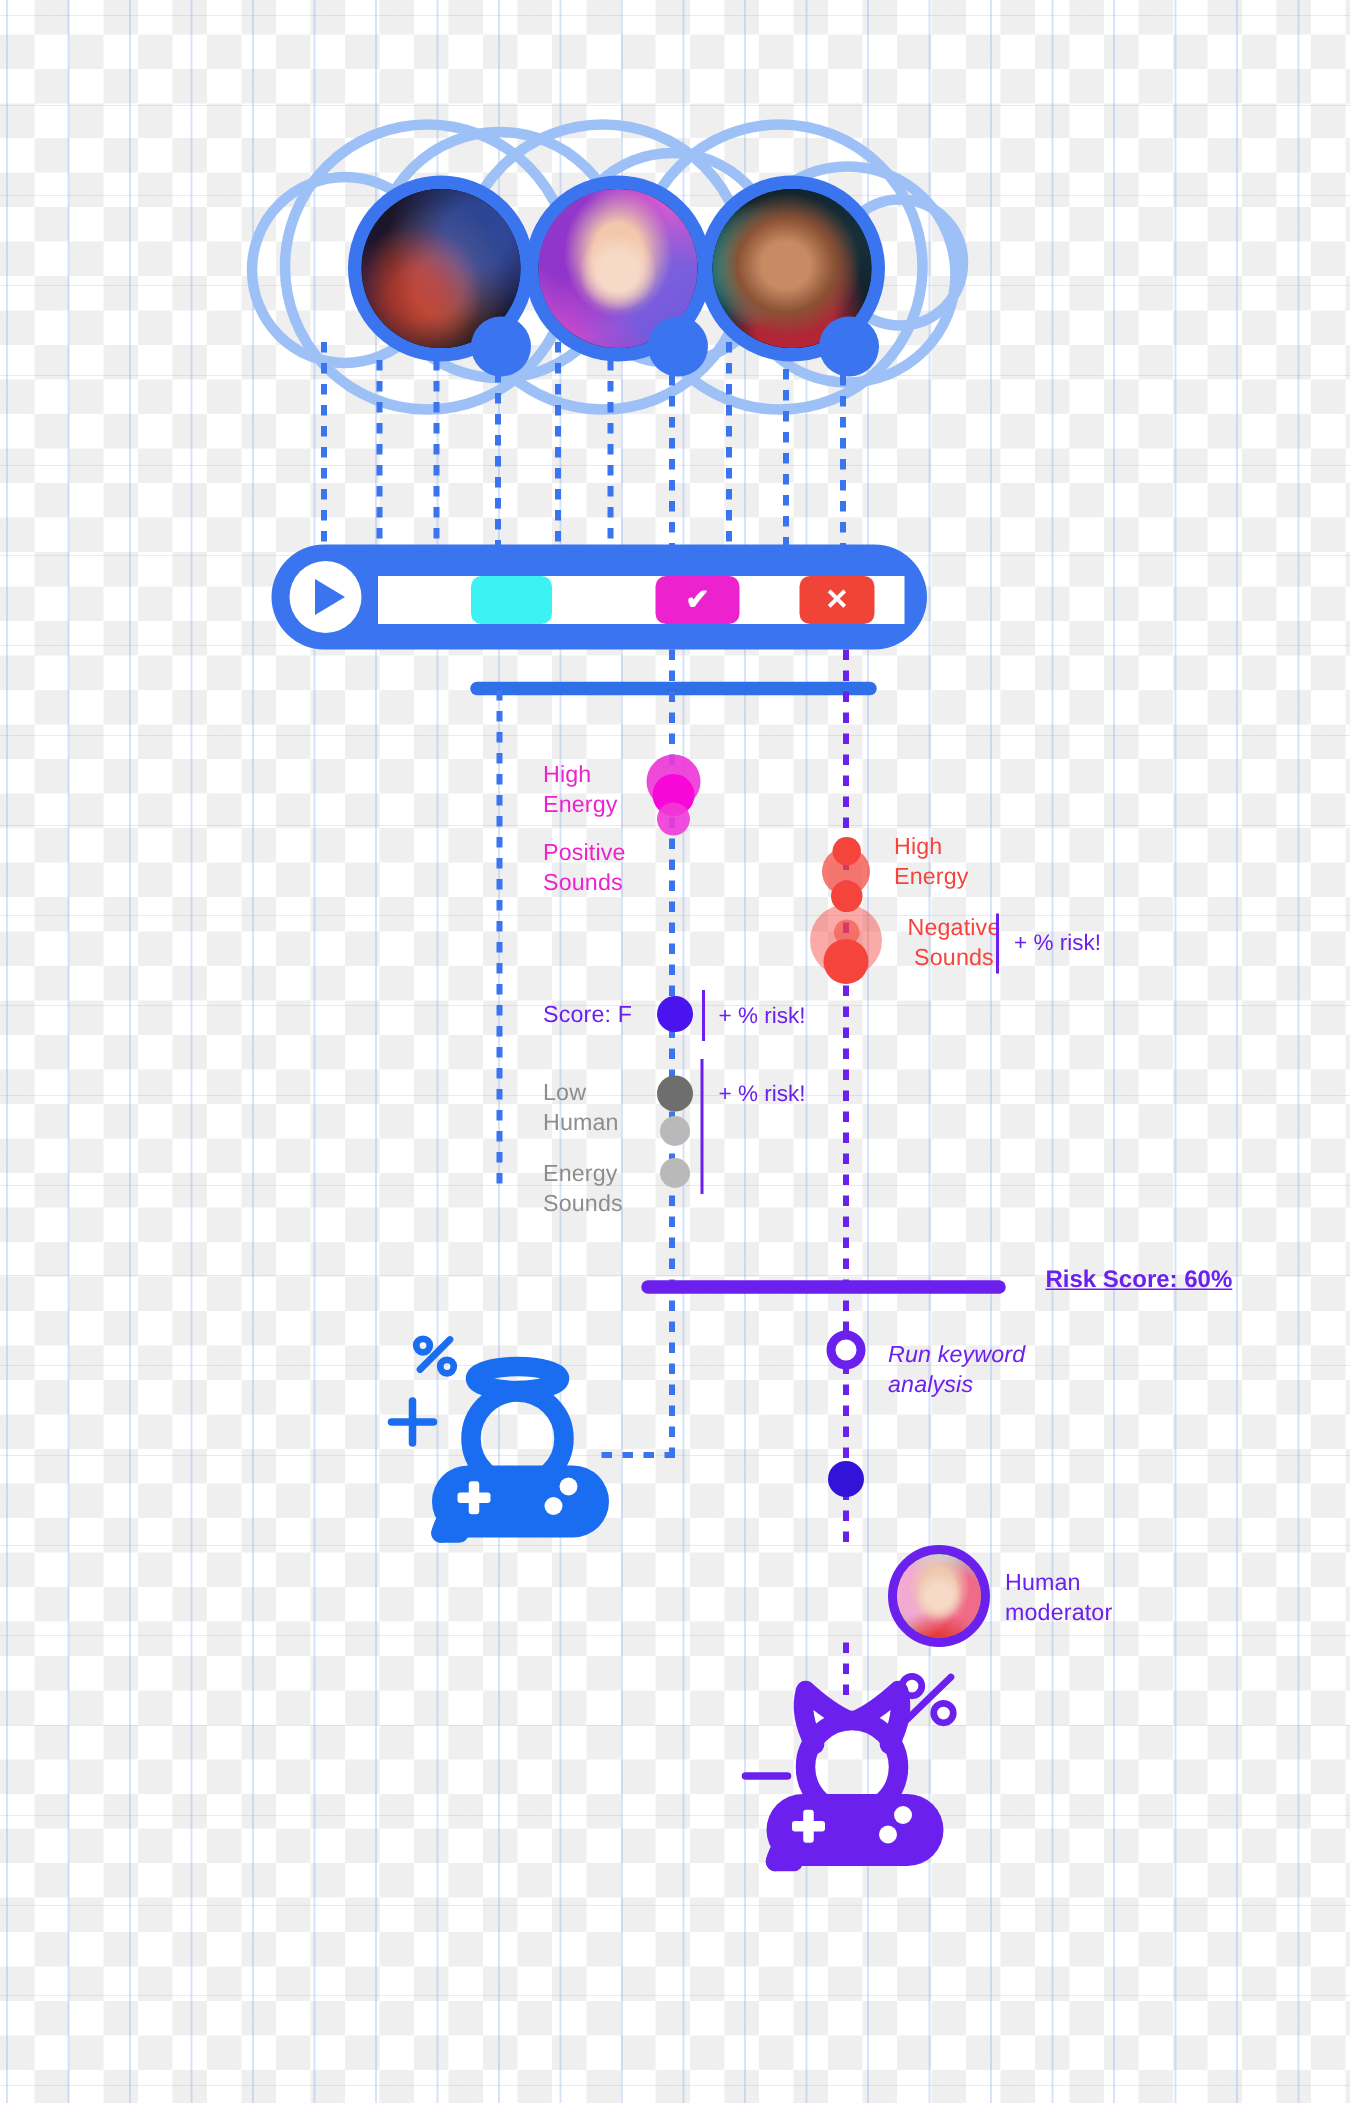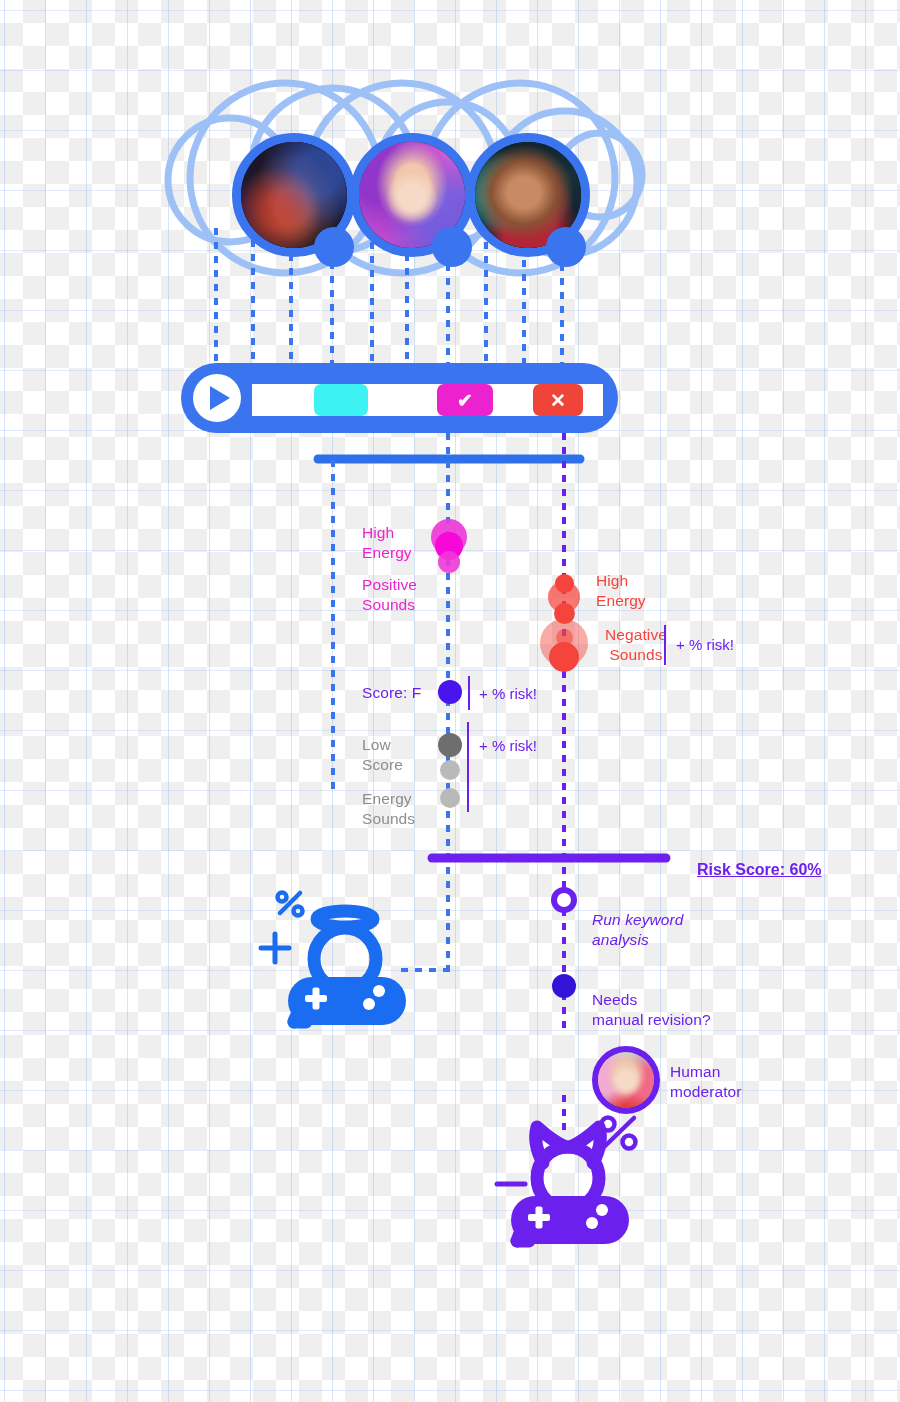--- a/index.html
+++ b/index.html
@@ -26,21 +26,21 @@
       0 10px,
       0 0,
       23px 23px;
     background-color:#ffffff;
   }
   #bg::after{
     content:"";position:absolute;inset:0;
     background:
       linear-gradient(to right,rgba(150,185,240,.0) 0,rgba(150,185,240,.0) 100%);
   }
-  .layer{position:absolute;inset:0;margin-top:16px;}
+  .layer{position:absolute;inset:0;}
   svg.full{position:absolute;left:0;top:0;width:900px;height:1402px;overflow:visible;}
 
   
   .avatar{
     position:absolute;border-radius:50%;
     border:9px solid #3b74ef;
     background:#0b1026;overflow:hidden;
     box-sizing:border-box;
   }
   .avatar .face{position:absolute;inset:0;}
@@ -269,35 +269,33 @@
 
   <div class="dot" style="left:438px;top:664px;width:24px;height:24px;background:#4a14ef;"></div>
   <div class="lbl vio" style="left:362px;top:667px;width:80px;">Score: F</div>
   <div class="vsep" style="left:468px;top:660px;height:34px;"></div>
   <div class="risknote" style="left:479px;top:668px;">+ % risk!</div>
 
   <div class="dot" style="left:438px;top:717px;width:24px;height:24px;background:#6e6e6e;"></div>
   <div class="dot" style="left:440px;top:744px;width:20px;height:20px;background:#b9b9b9;"></div>
   <div class="dot" style="left:440px;top:772px;width:20px;height:20px;background:#b9b9b9;"></div>
   <div class="lbl grey" style="left:362px;top:719px;width:74px;">Low
-Score</div>
+Human</div>
   <div class="lbl grey" style="left:362px;top:773px;width:80px;">Energy
 Sounds</div>
   <div class="vsep" style="left:467px;top:706px;height:90px;"></div>
   <div class="risknote" style="left:479px;top:720px;">+ % risk!</div>
 </div>
 
 <div class="layer">
   <div class="riskscore" style="left:697px;top:845px;text-decoration:underline;">Risk Score: 60%</div>
 
   <div class="lbl vio italic" style="left:592px;top:894px;width:120px;">Run keyword
 analysis</div>
 
-  <div class="lbl vio" style="left:592px;top:974px;width:170px;">Needs
-manual revision?</div>
 
   <div class="avatar" style="left:592px;top:1030px;width:68px;height:68px;border:6px solid #6c20ee;">
     <div class="face" style="background:
         radial-gradient(circle at 50% 50%, #f6d9c6 0 20%, transparent 40%),
         radial-gradient(ellipse at 50% 40%, #efc9ad 0 26%, transparent 52%),
         radial-gradient(circle at 16% 46%, #f2a9d2 0 26%, transparent 58%),
         radial-gradient(circle at 82% 52%, #f06a8a 0 24%, transparent 56%),
         radial-gradient(ellipse at 50% 94%, #e33b3b 0 36%, transparent 66%),
         linear-gradient(160deg,#cfd9e6 0%, #a9b7c9 55%, #8f9eb2 100%);"></div>
   </div>

